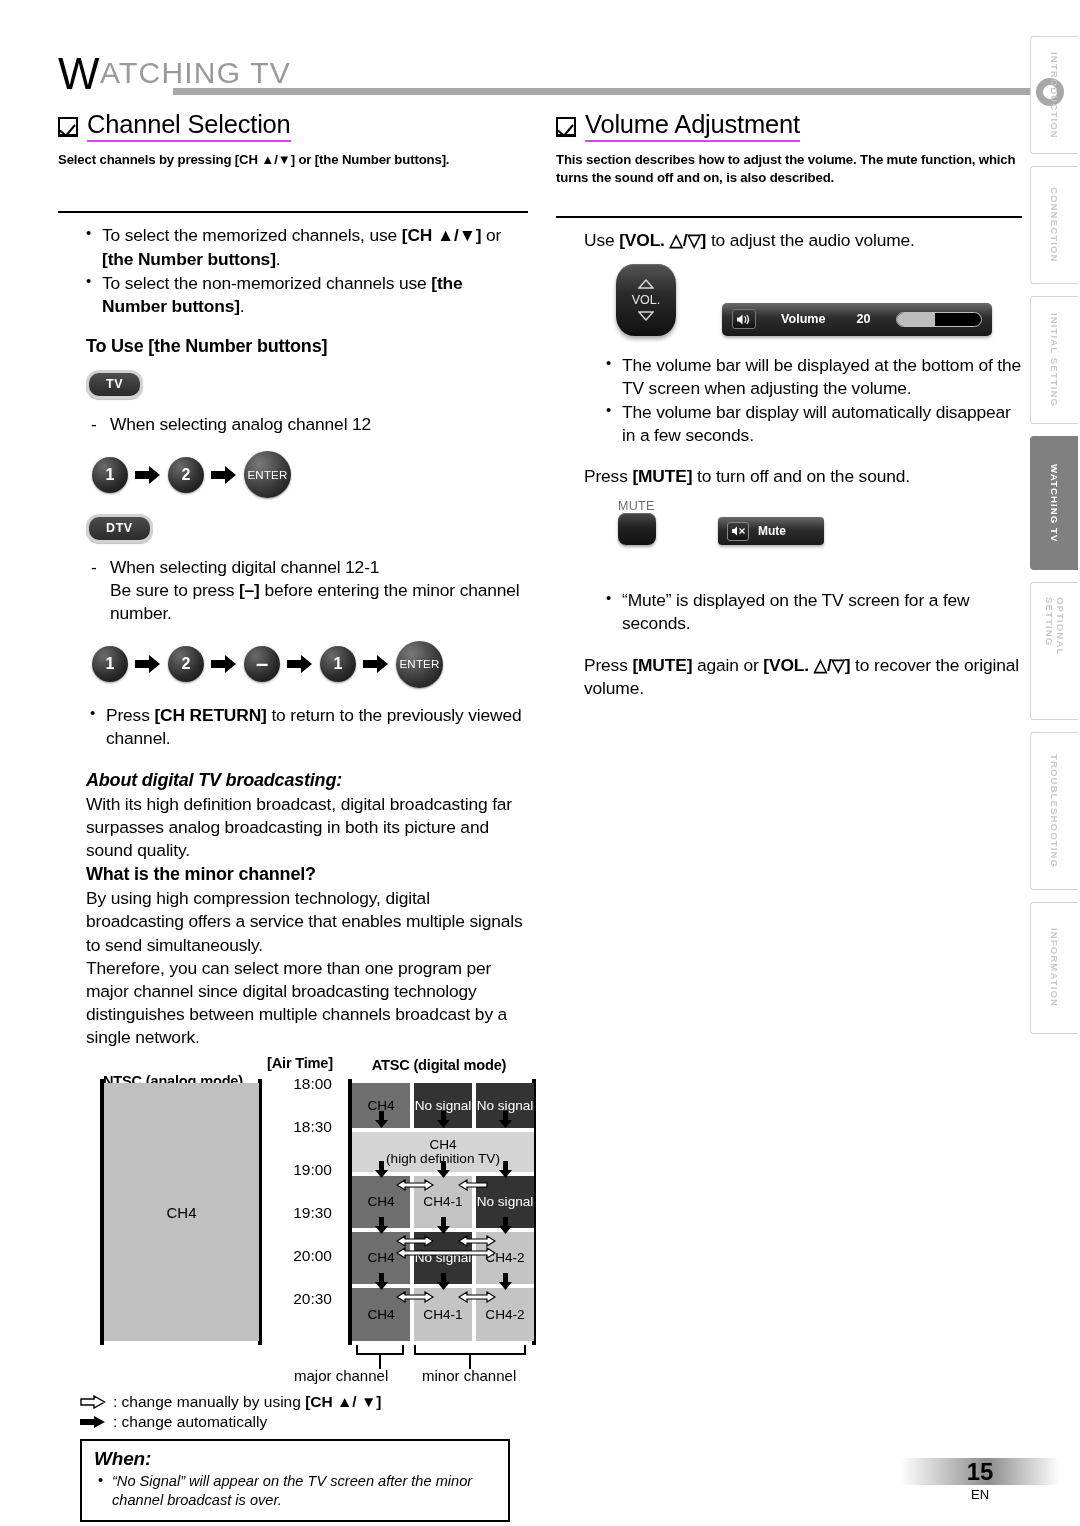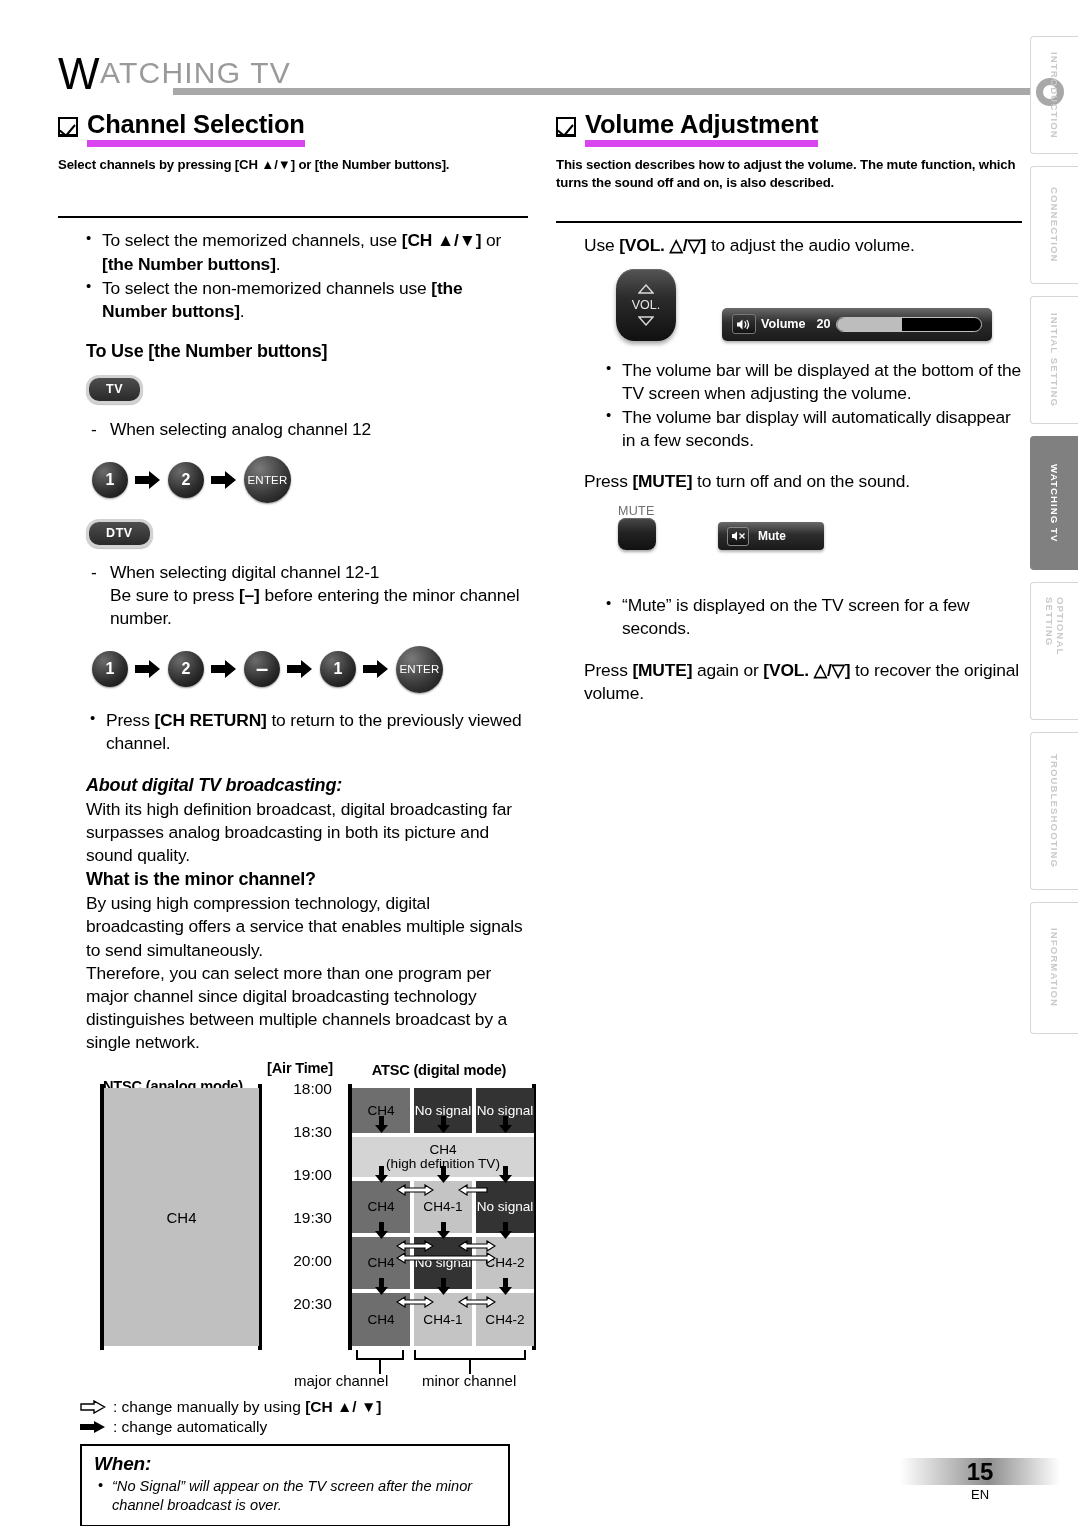--- a/index.html
+++ b/index.html
@@ -21,22 +21,22 @@
   .hdr-rule { position: absolute; left: 115px; top: 40px; height: 7px; background: #a8a8a8;
               width: 857px; }
   .hdr-ring { position: absolute; left: 978px; top: 30px; width: 28px; height: 28px;
               border: 7px solid #a8a8a8; border-radius: 50%; background: #fff; }
 
   
   .col { position: absolute; top: 110px; }
   .col-left { left: 58px; width: 470px; }
   .col-right { left: 556px; width: 466px; }
 
-  .sec-title { font-size: 25.5px; font-weight: 700; letter-spacing: -.2px;
-               border-bottom: 7px solid #d946ef; display: inline-block; padding-bottom: 1px;
+  .sec-title { font-size: 25.5px; font-weight: 400; letter-spacing: -.2px;
+               border-bottom: 2px solid #d946ef; display: inline-block; padding-bottom: 1px;
                line-height: 1.15; }
   .sec-title-row { display: flex; align-items: flex-start; gap: 9px; }
   .chk { width: 20px; height: 20px; border: 2.2px solid #000; position: relative;
          margin-top: 7px; flex: none; border-bottom-width: 3px; }
   .chk::after { content: ""; position: absolute; left: 2.5px; top: 2px; width: 7px; height: 13px;
                 border-right: 2.4px solid #000; border-bottom: 2.4px solid #000;
                 transform: rotate(40deg); }
   .sec-sub { font-size: 13.2px; font-weight: 700; line-height: 1.37; margin-top: 9px;
              letter-spacing: -.15px; }
 
@@ -109,21 +109,21 @@
              line-height: 1.3; margin-top: 2px; }
   .note-li::before { content: "\2022"; position: absolute; left: 4px; top: -1px; font-style: normal; }
 
   
   .volbtn { width: 60px; height: 72px; border-radius: 18px/20px;
             background: linear-gradient(#555,#2b2b2b 40%,#101010);
             box-shadow: 0 3px 4px rgba(0,0,0,.35), inset 0 1px 0 #6a6a6a;
             display: flex; flex-direction: column; align-items: center; justify-content: center;
             color: #e8e8e8; font-size: 12.5px; gap: 4px; }
   .volbar { width: 270px; height: 33px; border-radius: 5px; display: flex; align-items: center;
-            gap: 5px; padding: 0 10px;
+            gap: 25px; padding: 0 10px;
             background: linear-gradient(#6a6a6a,#2c2c2c 45%,#1a1a1a);
             box-shadow: 0 2px 3px rgba(0,0,0,.3); color: #fff; font-size: 12.6px; font-weight: 700; }
   .spk { width: 24px; height: 20px; background: linear-gradient(#3b3b3b,#121212);
          border: 1px solid #777; border-radius: 3px; display: flex; align-items: center;
          justify-content: center; flex: none; }
   .bar-track { flex: 1; height: 15px; border-radius: 8px; background: #000;
                border: 1.5px solid #bfbfbf; overflow: hidden; display: flex; }
   .bar-fill { height: 100%; background: #bdbdbd; }
 
   .mutebtn { width: 38px; height: 32px; border-radius: 8px;

